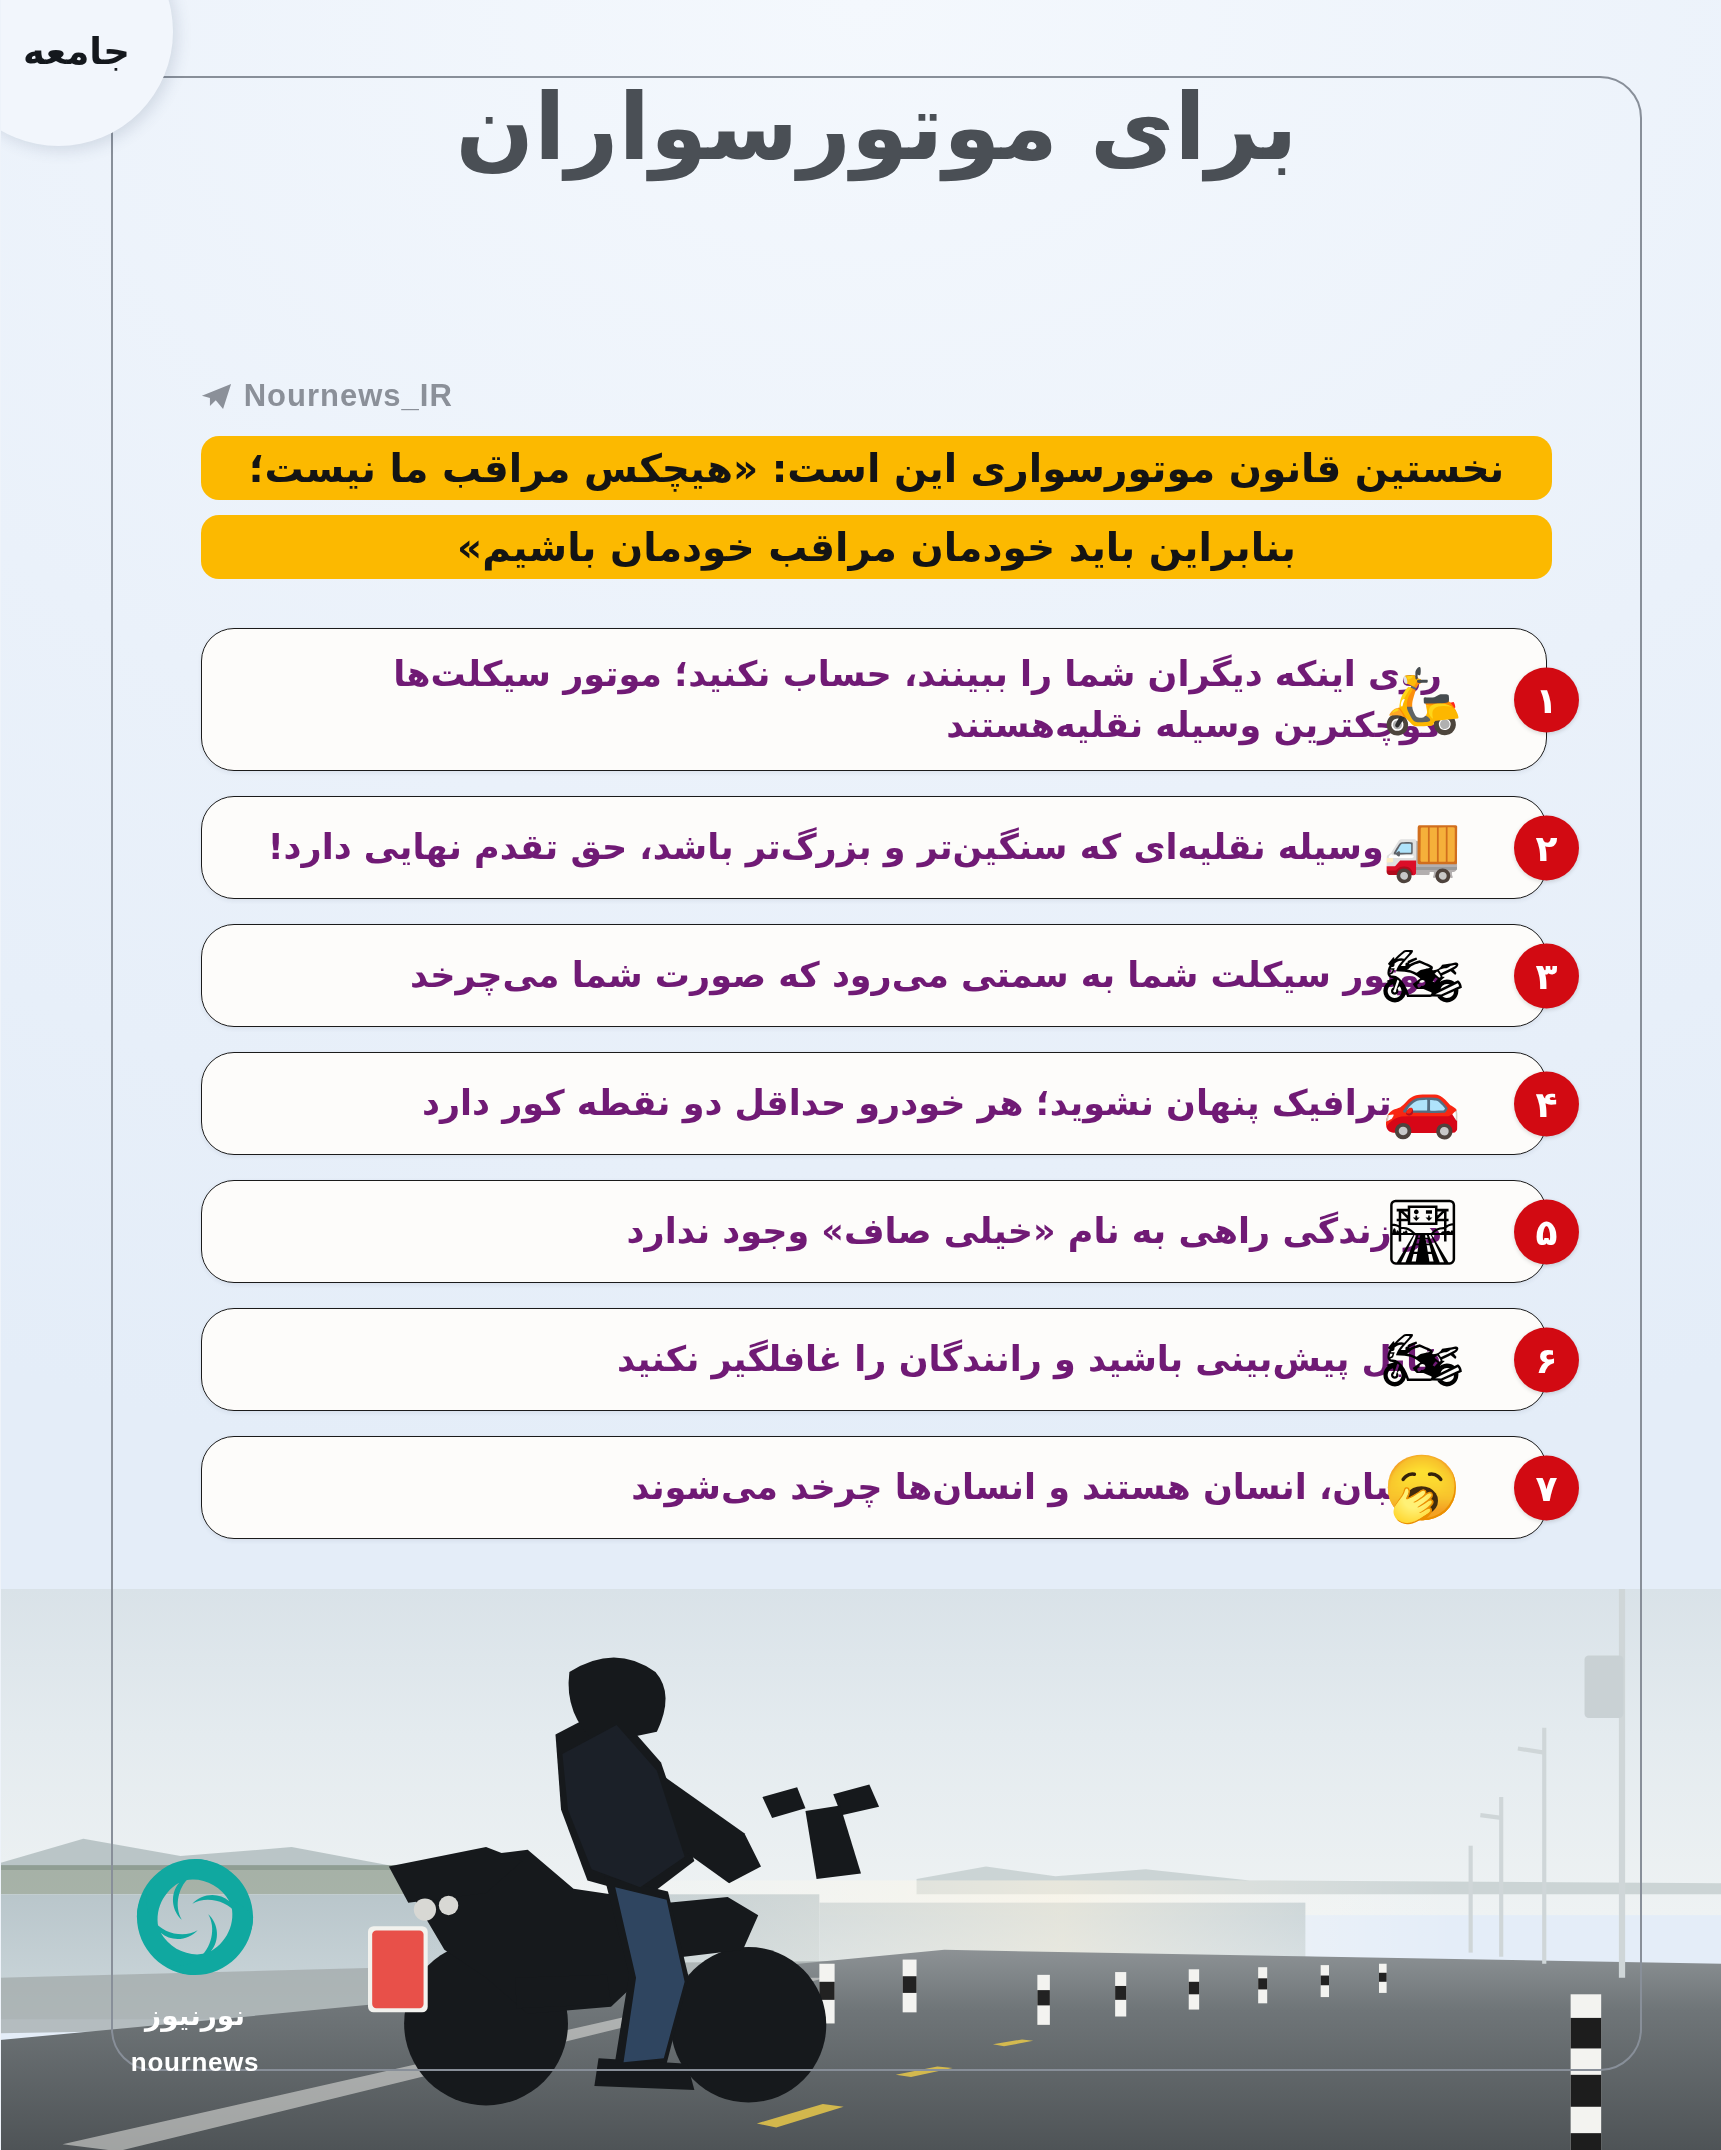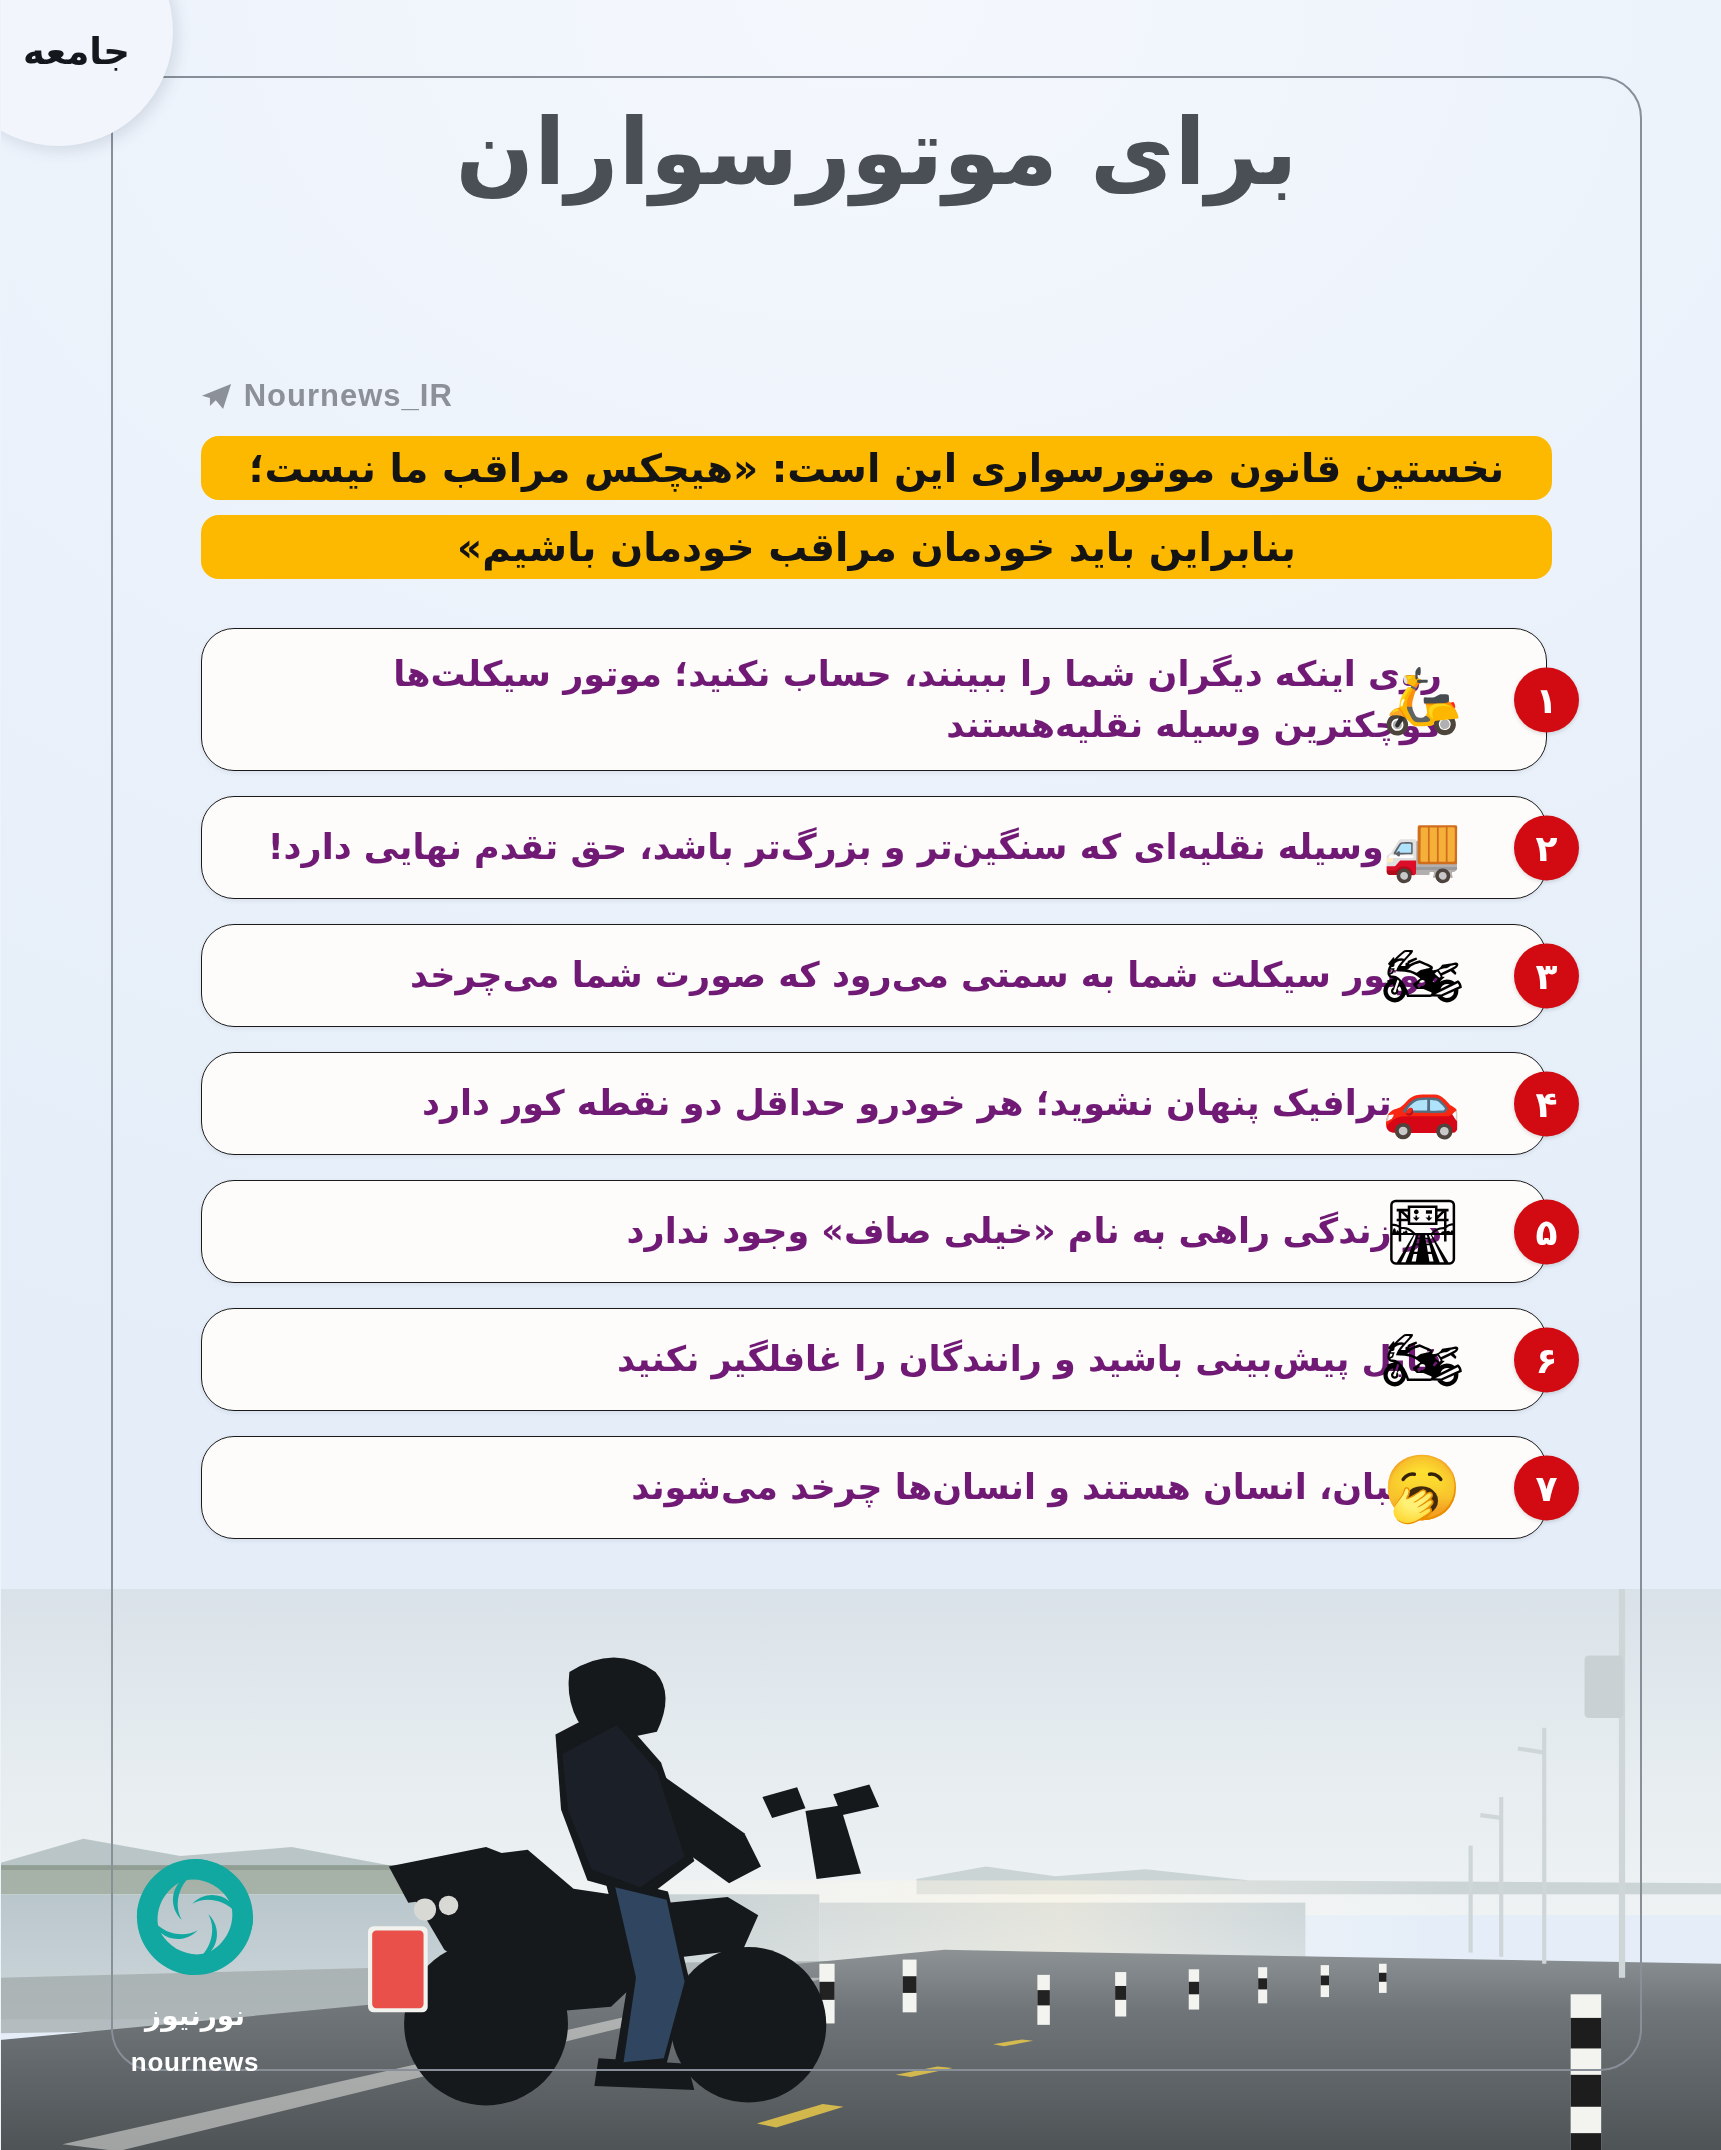--- a/index.html
+++ b/index.html
@@ -55,21 +55,21 @@
     letter-spacing:-0.7px;
   }
   #title-1{
     color:#d01217;
     font-size:106px;
     margin-top:26px;
   }
   #title-2{
     color:#4a4f55;
     font-size:92px;
-    margin-top:27px;
+    margin-top:2px;
   }
 
   #handle{
     position:absolute;
     left:199px;top:378px;
     display:flex;align-items:center;gap:9.7px;
     direction:ltr;
     z-index:6;
   }
   #handle-icon{display:block;}

